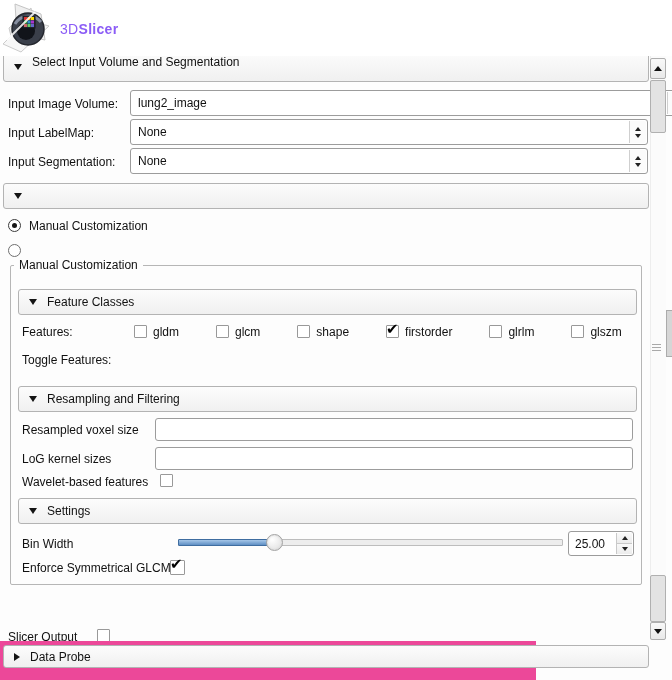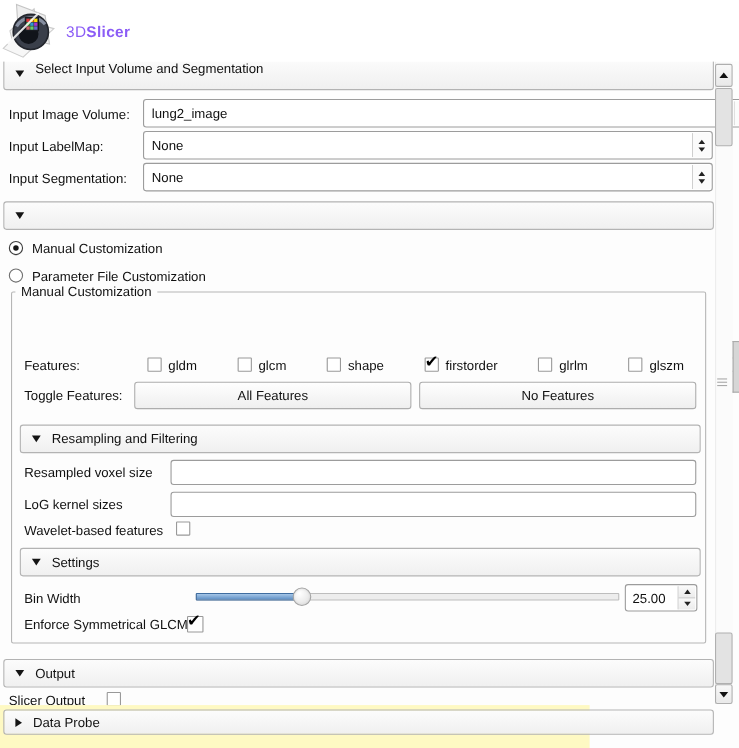--- a/index.html
+++ b/index.html
@@ -88,21 +88,21 @@
   
   .sb-groove { position:absolute; left:650px; top:56px; width:16px; height:584px; background:#fbfbfb; border-left:1px solid #ededed; }
   .sb-btn { position:absolute; left:650px; width:16px; border:1px solid #aeaeae; border-radius:2px; background:linear-gradient(#f8f8f8,#e9e9e9); display:flex; align-items:center; justify-content:center; }
   .sb-thumb { position:absolute; left:650px; width:16px; background:#e3e3e3; border:1px solid #b0b0b0; border-radius:2px; }
   .sb-grip { position:absolute; left:652px; width:9px; height:1px; background:#a9a9a9; }
   .edge-thumb { position:absolute; left:666px; top:310px; width:6px; height:47px; background:#d6d6d6; border:1px solid #ababab; border-right:none; }
   .sb-up-tri { width:0;height:0;border-left:4px solid transparent;border-right:4px solid transparent;border-bottom:5px solid #111; }
   .sb-dn-tri { width:0;height:0;border-left:4px solid transparent;border-right:4px solid transparent;border-top:5px solid #111; }
 
   
-  .bottom-strip { position:absolute; left:0; top:641px; width:536px; height:39px; background:#fef9c3; z-index:4; }
+  .bottom-strip { position:absolute; left:0; top:641px; width:536px; height:39px; background:#ec4899; z-index:4; }
 
   .clip-label { overflow:hidden; }
 </style>
 </head>
 <body>
 
 <div id="app">
 
   <div class="collapse-btn clip-label" style="left:3px; top:52px; width:646px; height:30px;">
     <span class="tri-down"></span>
@@ -163,25 +163,28 @@
   </div>
 
   <div class="collapse-btn" style="left:3px; top:183px; width:646px;">
     <span class="tri-down"></span>
   </div>
 
   <div class="radio selected" style="left:8px; top:219px;"></div>
   <div class="label" style="left:29px; top:219px;">Manual Customization</div>
 
   <div class="radio" style="left:8px; top:244px;"></div>
-  <div class="label" style="left:29px; top:244px;">Parameter File Customization</div>
 
   <div class="groupbox"></div>
   <div class="groupbox-legend label" style="left:14px; top:258px;">Manual Customization</div>
 
+  <div class="collapse-btn" style="left:18px; top:289px; width:619px;">
+    <span class="tri-down"></span>
+    <span>Feature Classes</span>
+  </div>
 
   <div class="label" style="left:22px; top:325px;">Features:</div>
 
   <div class="feature-row">
     <span class="feature-item">
       <span class="checkbox"></span>
       <span>gldm</span>
     </span>
     <span class="feature-item">
       <span class="checkbox"></span>
@@ -203,26 +206,20 @@
       <span class="checkbox"></span>
       <span>glszm</span>
     </span>
     <span class="feature-item">
       <span class="checkbox"></span>
       <span>ngtdm</span>
     </span>
   </div>
 
   <div class="label" style="left:22px; top:353px;">Toggle Features:</div>
-  <div class="push-btn" style="left:122px; top:347px; width:252px;">
-    <span>All Features</span>
-  </div>
-  <div class="push-btn" style="left:381px; top:347px; width:252px;">
-    <span>No Features</span>
-  </div>
 
   <div class="collapse-btn" style="left:18px; top:386px; width:619px;">
     <span class="tri-down"></span>
     <span>Resampling and Filtering</span>
   </div>
 
   <div class="label" style="left:22px; top:423px;">Resampled voxel size</div>
   <input class="text-input" style="left: 155px; top: 418px; width: 478px;" value="">
 
   <div class="label" style="left:22px; top:452px;">LoG kernel sizes</div>
@@ -250,24 +247,20 @@
         </span>
       <span class="cell">
           <i class="spin-dn"></i>
         </span>
     </span>
   </div>
 
   <div class="label" style="left:22px; top:561px;">Enforce Symmetrical GLCM</div>
   <div class="checkbox big checked" style="left:170px; top:560px;"></div>
 
-  <div class="collapse-btn" style="left:3px; top:599px; width:646px;">
-    <span class="tri-down"></span>
-    <span>Output</span>
-  </div>
 
   <div class="label" style="left:8px; top:630px;">Slicer Output</div>
   <div class="checkbox" style="left:97px; top:629px;"></div>
 
   <div class="sb-groove"></div>
   <div class="sb-btn" style="top:58px; height:21px;">
     <span class="sb-up-tri"></span>
   </div>
   <div class="sb-thumb" style="top:80px; height:53px;"></div>
   <div class="sb-grip" style="top:344px;"></div>

